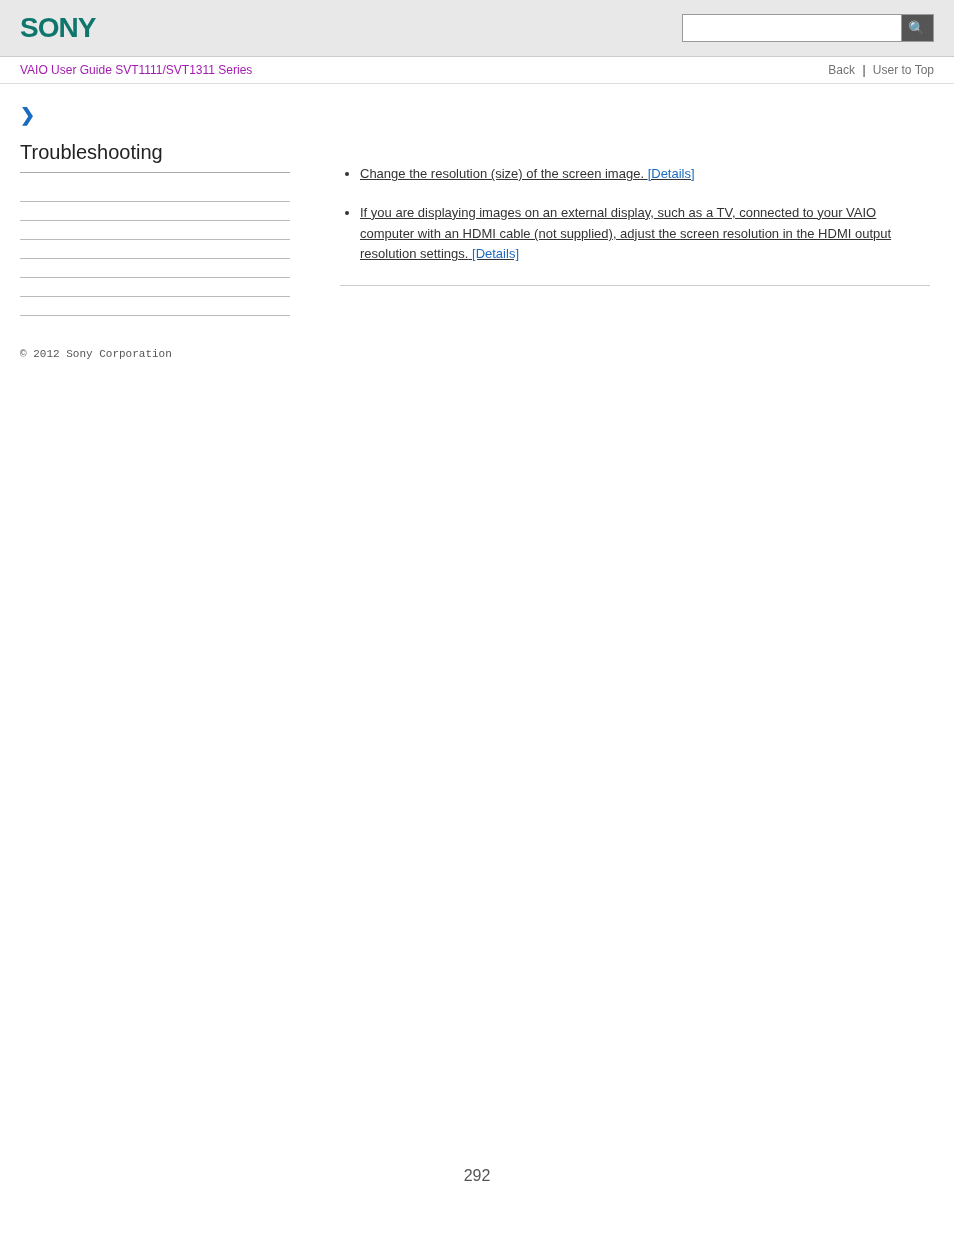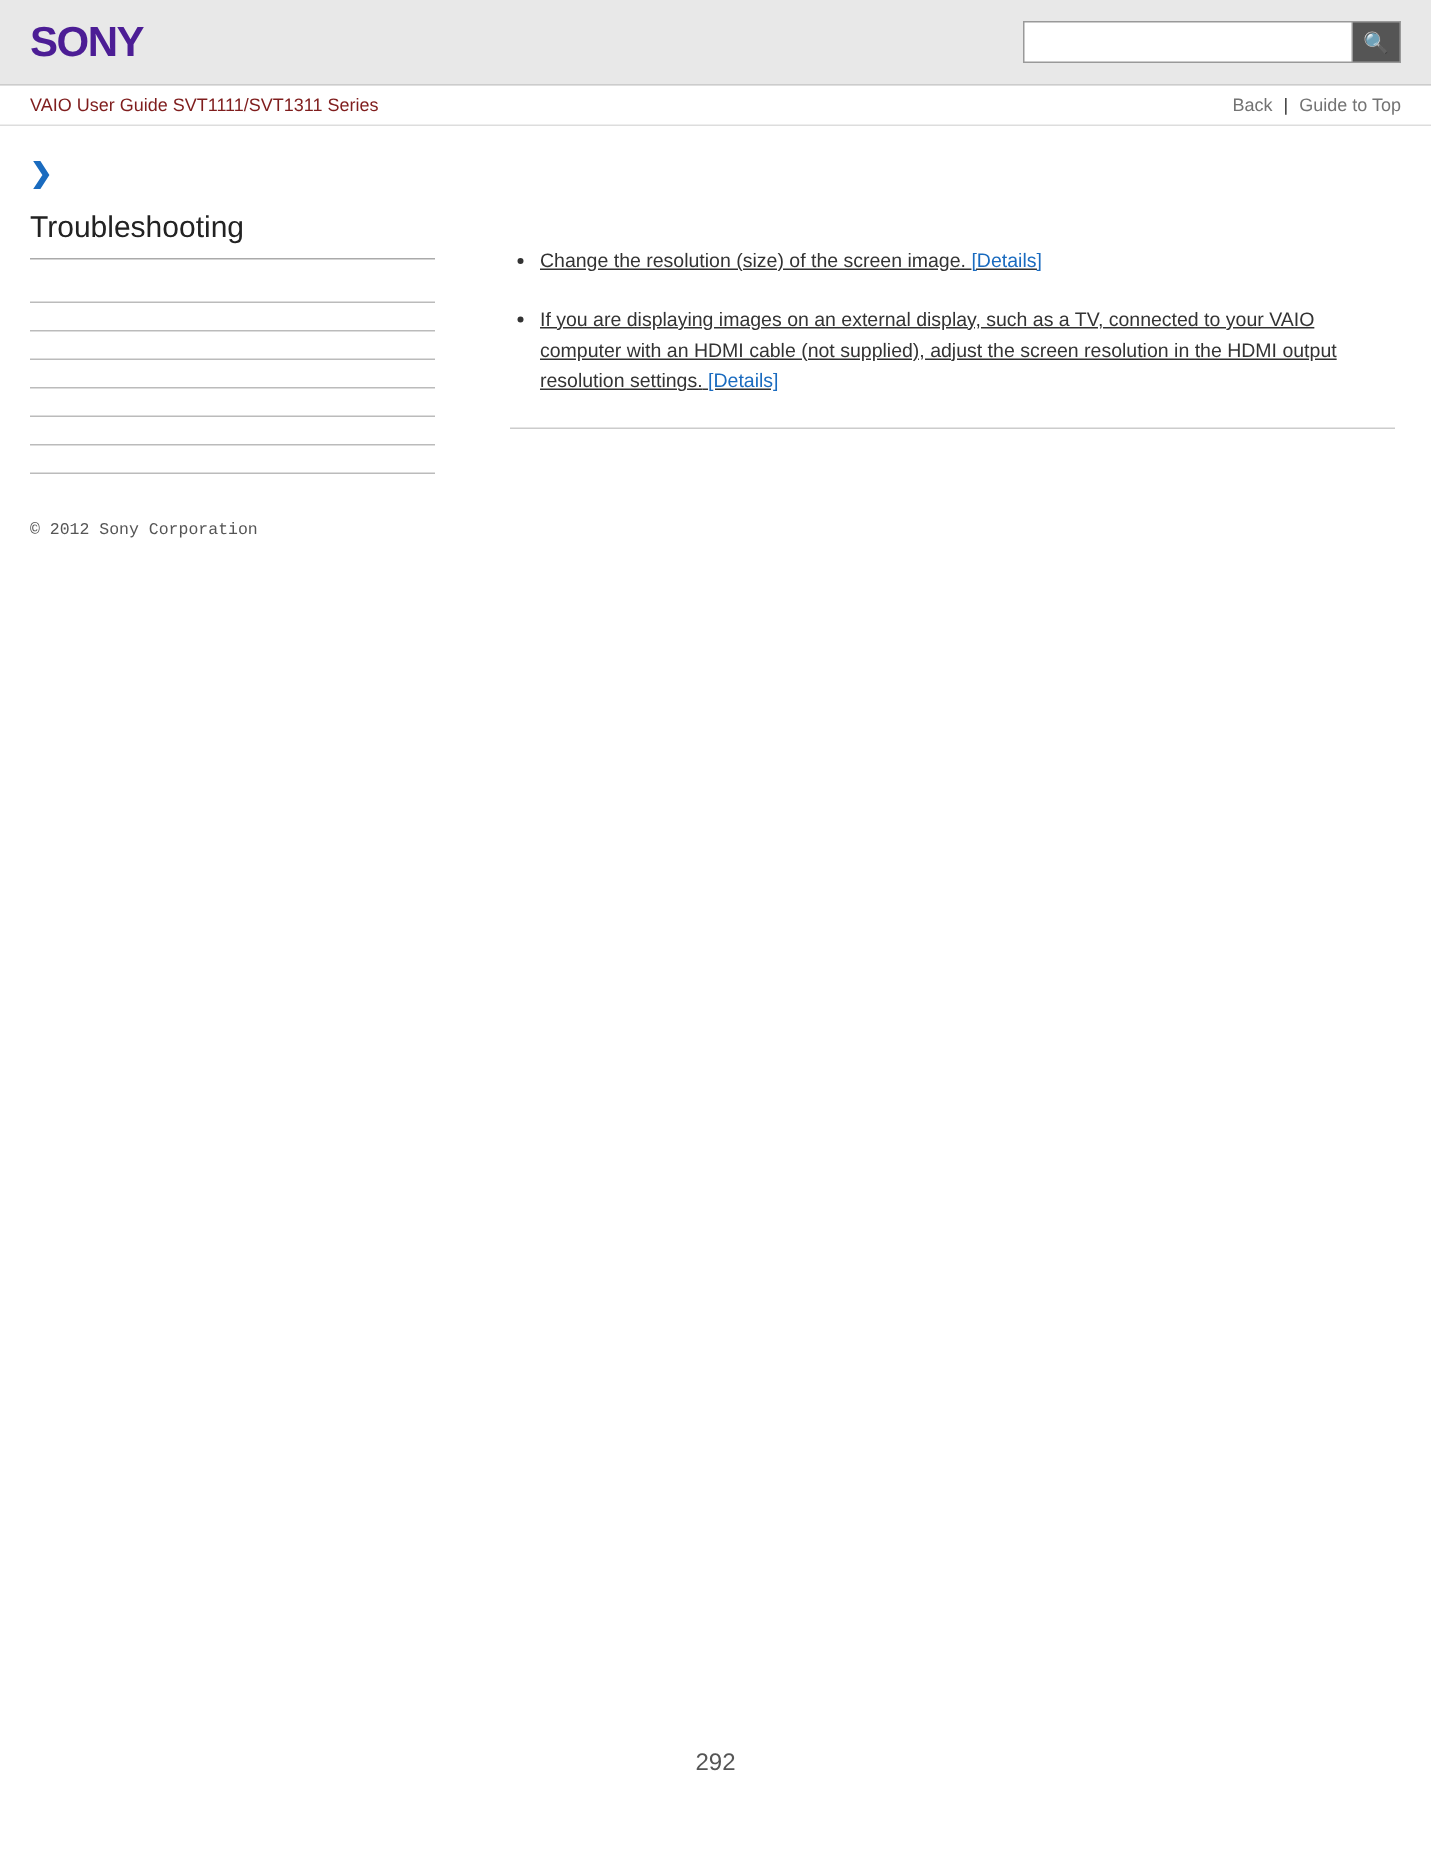--- a/index.html
+++ b/index.html
@@ -24,21 +24,21 @@
       display: flex;
       align-items: center;
       justify-content: space-between;
       border-bottom: 1px solid #ccc;
     }
 
     .sony-logo {
       font-size: 28px;
       font-weight: 900;
       font-family: Arial Black, Arial, sans-serif;
-      color: #4c1d95;
+      color: #0f766e;
       letter-spacing: -1px;
     }
 
     .search-area {
       display: flex;
       align-items: center;
     }
 
     .search-input {
       width: 220px;
@@ -67,21 +67,21 @@
     .nav-bar {
       padding: 6px 20px;
       display: flex;
       justify-content: space-between;
       align-items: center;
       border-bottom: 1px solid #ddd;
       font-size: 12px;
     }
 
     .nav-guide-title {
-      color: #7f1d1d;
+      color: #a21caf;
       font-size: 12px;
     }
 
     .nav-links {
       color: #1a6bbf;
       font-size: 12px;
     }
 
     .nav-links a {
       color: #737373;
@@ -195,21 +195,21 @@
       <span>🔍</span>
     </button>
   </div>
 </div>
 
 <div class="nav-bar">
   <span class="nav-guide-title">VAIO User Guide SVT1111/SVT1311 Series</span>
   <span class="nav-links">
     <a href="#">Back</a>
     <span class="separator"> | </span>
-    <a href="#">Guide to Top</a>
+    <a href="#">User to Top</a>
   </span>
 </div>
 
 <div class="main-layout">
 
   <div class="sidebar">
     <span class="sidebar-chevron">❯</span>
     <h2 class="sidebar-title">Troubleshooting</h2>
 
     <div class="sidebar-dividers">

